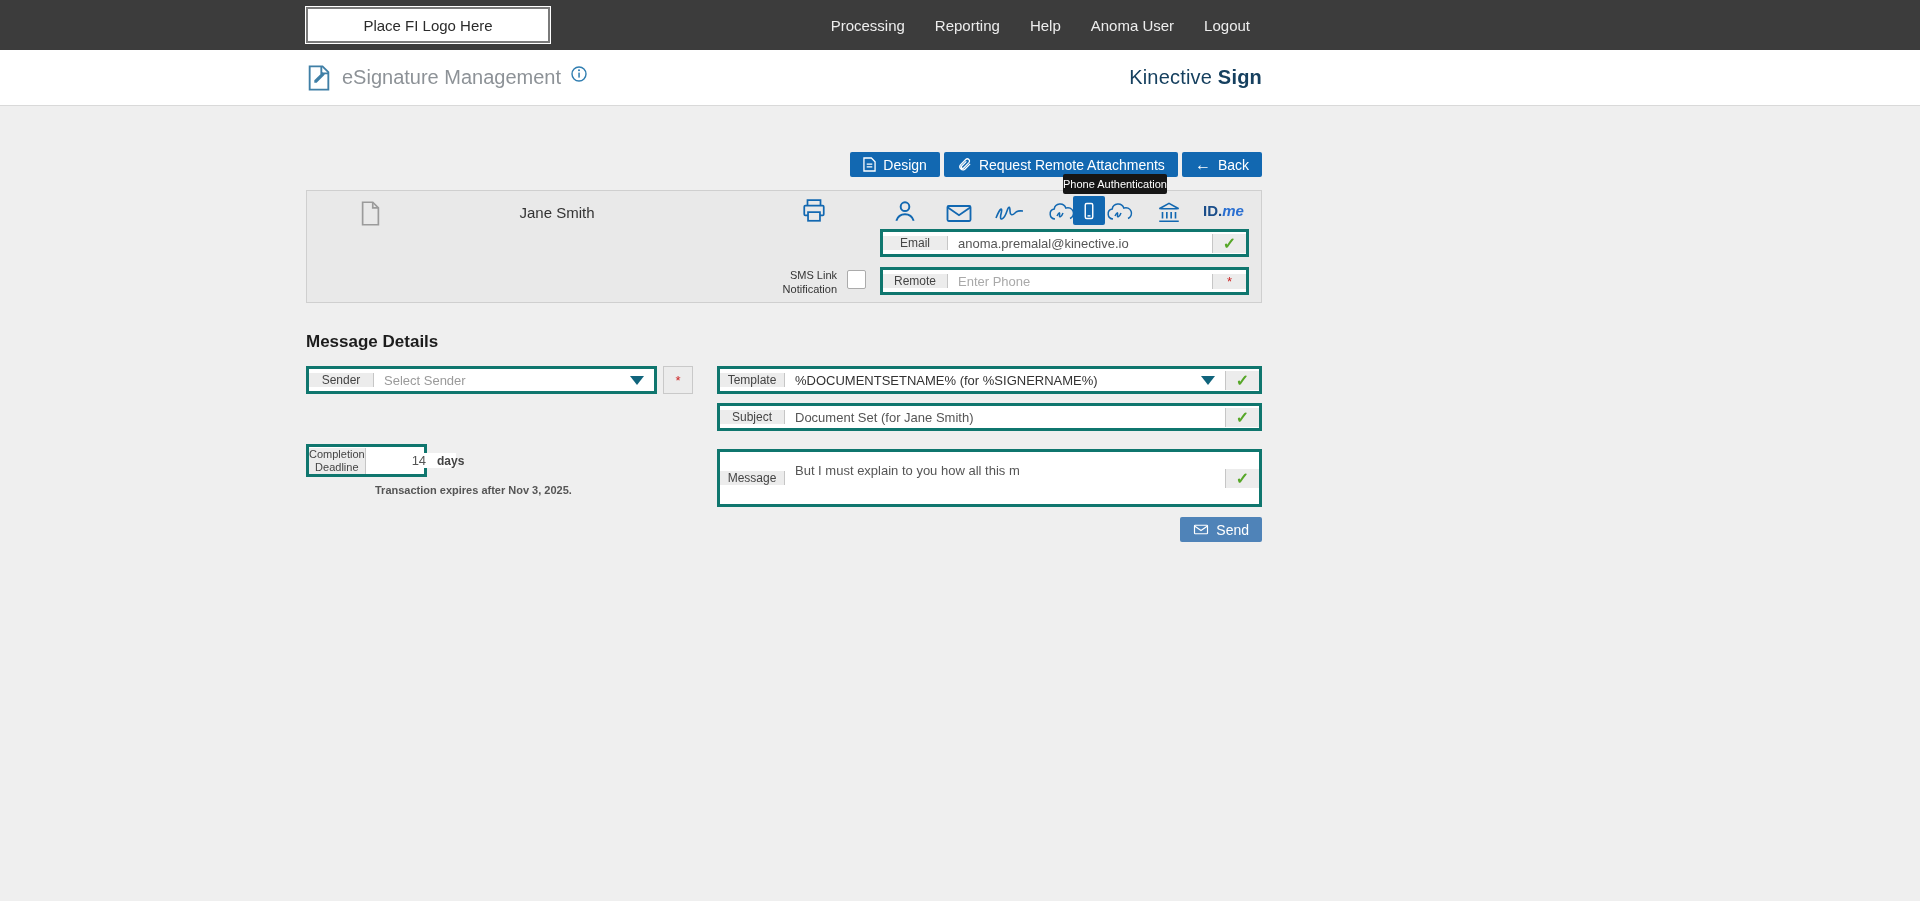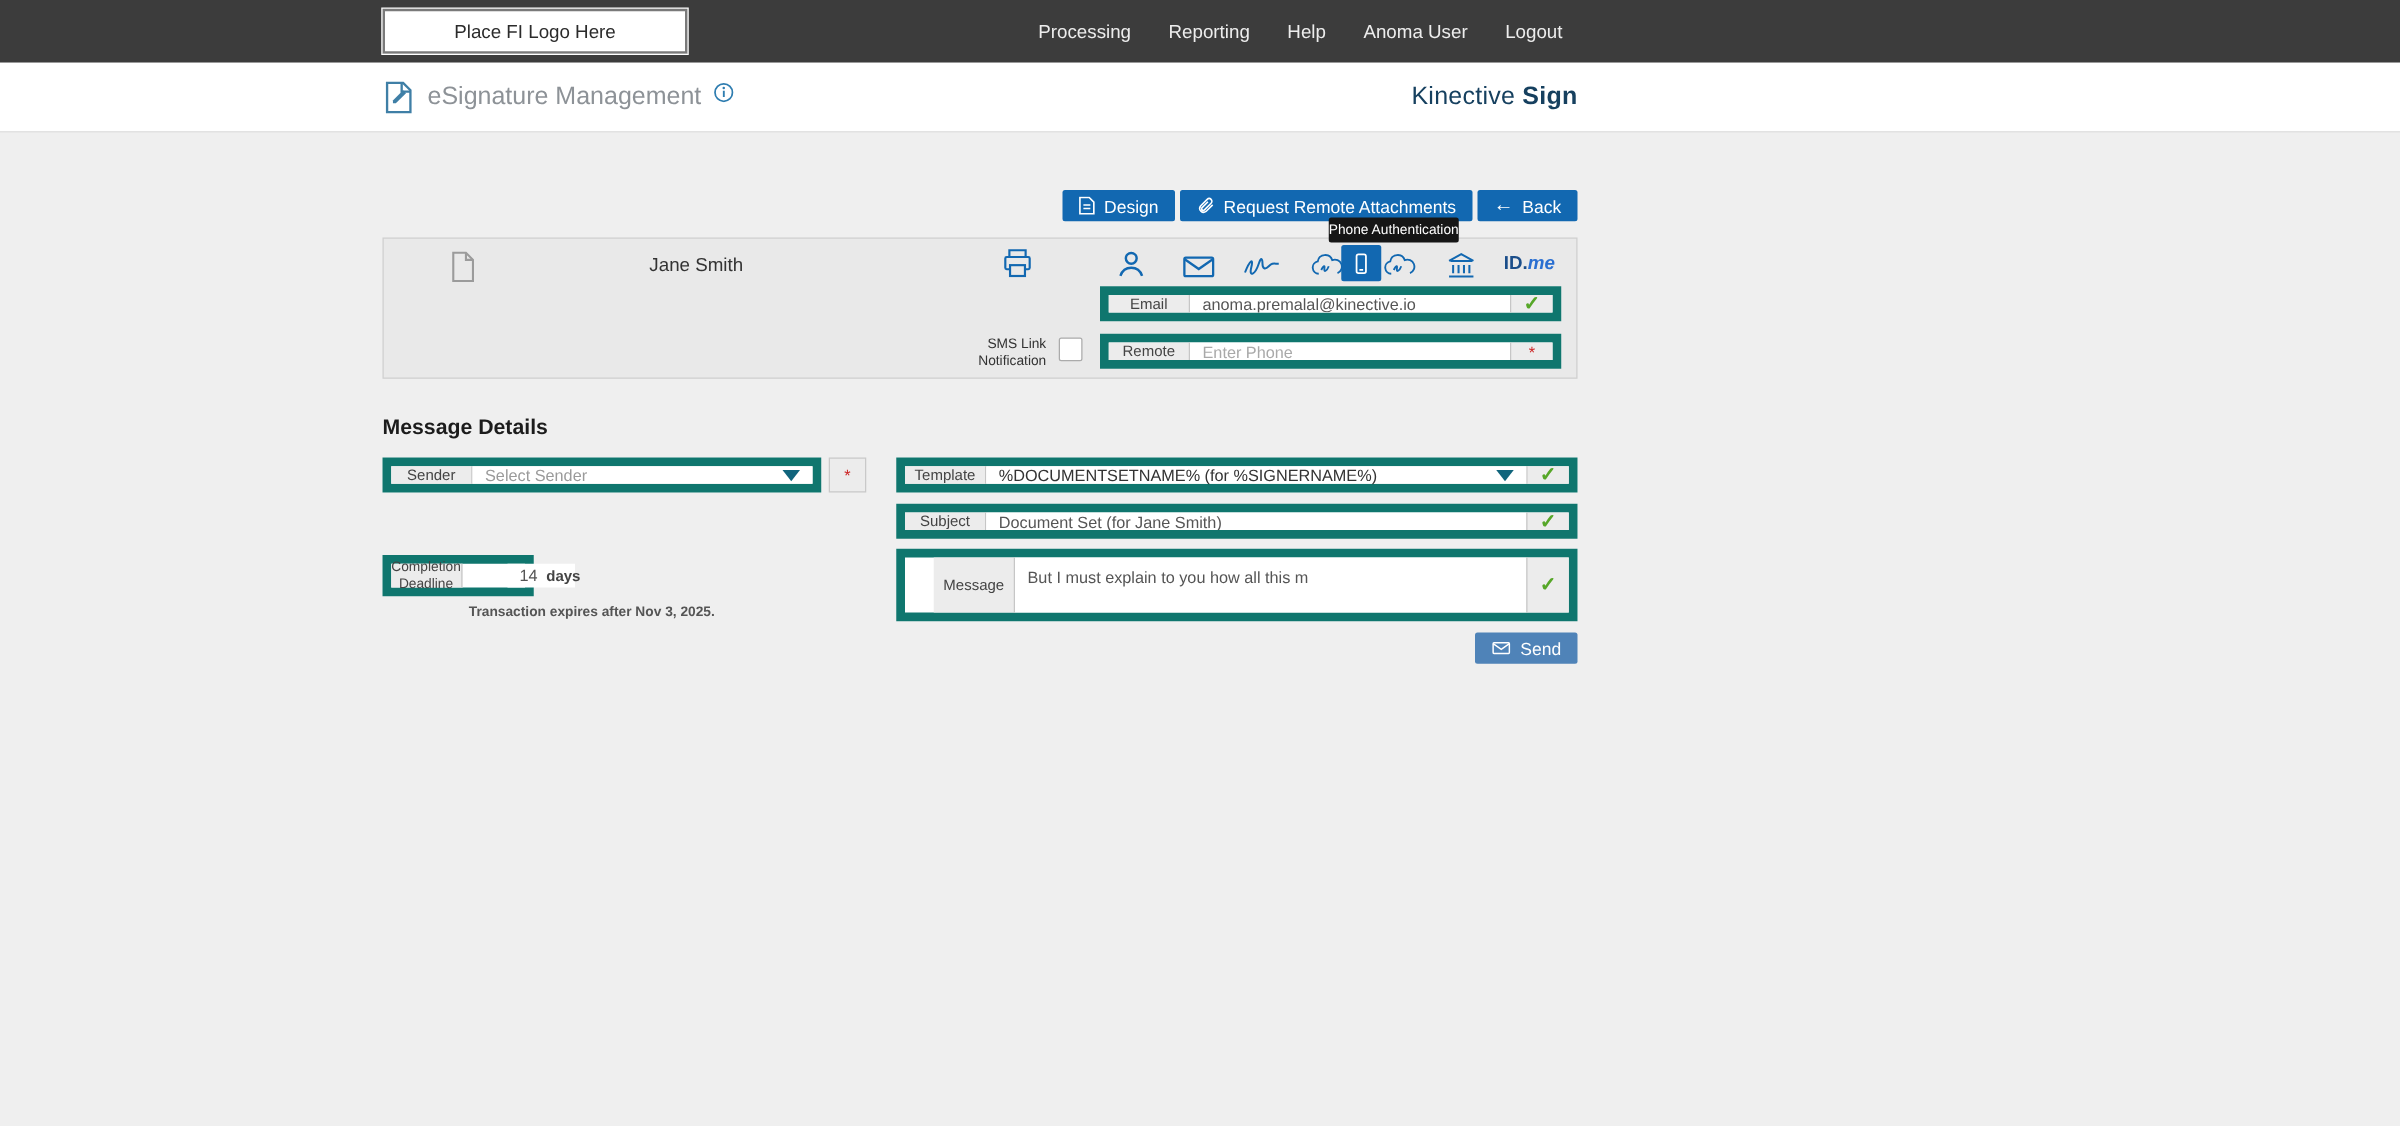--- a/index.html
+++ b/index.html
@@ -47,21 +47,21 @@
     background:#e9e9e9; border:1px solid #cfcfcf; }
   .signer-panel .abs { position:absolute; }
   .signer-name { left:160px; top:13px; width:180px; text-align:center;
     font-size:15px; color:#333; }
   .auth-icon { width:32px; height:32px; display:flex; align-items:center;
     justify-content:center; cursor:pointer; }
   .auth-active { background:#1268b1; border-radius:2px; width:32px; height:29px; }
   .idme { font-size:15px; color:#1b4e8a; font-weight:700; cursor:pointer; }
   .idme i { color:#2a6fd1; }
 
-  .field-group { display:flex; border:7px solid #0f766e; background:#fff; height:28px; }
+  .field-group { display:flex; border:3px solid #0f766e; background:#fff; height:28px;align-items:center; }
   .cell-label { background:#ececec; border-right:1px solid #c6c6c6; display:flex;
     align-items:center; justify-content:center; font-size:12px; color:#444; }
   .cell-check { background:#ececec; border-left:1px solid #c6c6c6; width:34px;
     display:flex; align-items:center; justify-content:center; }
   .check { color:#56a728; font-size:16px; font-weight:700; }
   .req { color:#cc2222; font-size:13px; }
   .field-group input { border:none; outline:none; padding:0 10px; font-size:13px;
     color:#555; flex:1; background:#fff; font-family:"Liberation Sans", sans-serif; }
   .field-group input::placeholder { color:#a9a9a9; }
 
@@ -75,21 +75,21 @@
   .dropdown { flex:1; display:flex; align-items:center; padding:0 10px;
     font-size:13px; color:#333; cursor:pointer; background:#fff; position:relative; }
   .dropdown .ph { color:#9a9a9a; }
   .dropdown .tri { margin-left:auto; width:0; height:0; border-left:7px solid transparent;
     border-right:7px solid transparent; border-top:9px solid #10647c; }
   .req-box { position:absolute; width:30px; height:28px; border:1px solid #c9c9c9;
     background:#ececec; display:flex; align-items:center; justify-content:center; }
   .note { position:absolute; font-size:11px; color:#555;font-weight:bold; }
   textarea.msg { border:none; outline:none; resize:none; flex:1; font-size:13px;
     color:#555; padding:8px 10px; font-family:"Liberation Sans", sans-serif; }
-  .send-btn { position:absolute; top:400px; right:0; height:25px; background:#4f83b8;
+  .send-btn { position:absolute; top:411px; right:0; height:25px; background:#4f83b8;
     color:#fff; border:none; border-radius:2px; font-size:14px; padding:0 13px;
     display:inline-flex; align-items:center; gap:7px; cursor:pointer;
     font-family:"Liberation Sans", sans-serif; }
 </style>
 </head>
 <body>
 
 <header class="topbar">
   <div class="topbar-inner">
     <button class="logo-btn">Place FI Logo Here</button>
@@ -272,21 +272,21 @@
   </div>
 
   <div class="field-group" style="position:absolute; top:297px; left:411px; width:545px;">
     <span class="cell-label" style="width:65px;">Subject</span>
     <input type="text" value="Document Set (for Jane Smith)" style="">
     <span class="cell-check">
       <span class="check">✓</span>
     </span>
   </div>
 
-  <div class="field-group" style="position:absolute; top:333px; left:411px; width:545px; height:58px;padding-left:23px;">
+  <div class="field-group" style="position:absolute; top:343px; left:411px; width:545px; height:58px;">
     <span class="cell-label" style="width:65px;">Message</span>
     <textarea class="msg" style="">But I must explain to you how all this m</textarea>
     <span class="cell-check">
       <span class="check">✓</span>
     </span>
   </div>
 
   <button class="send-btn">
     <span style="display:inline-flex;">
       <svg width="16" height="13" viewBox="0 0 24 20" fill="none" stroke="#fff" stroke-width="1.8">

